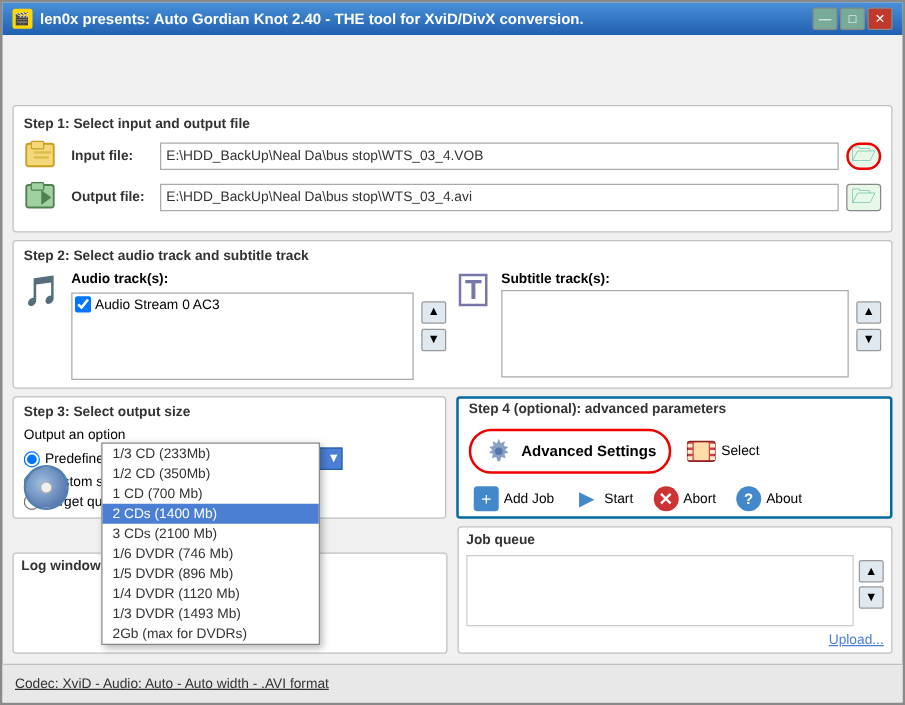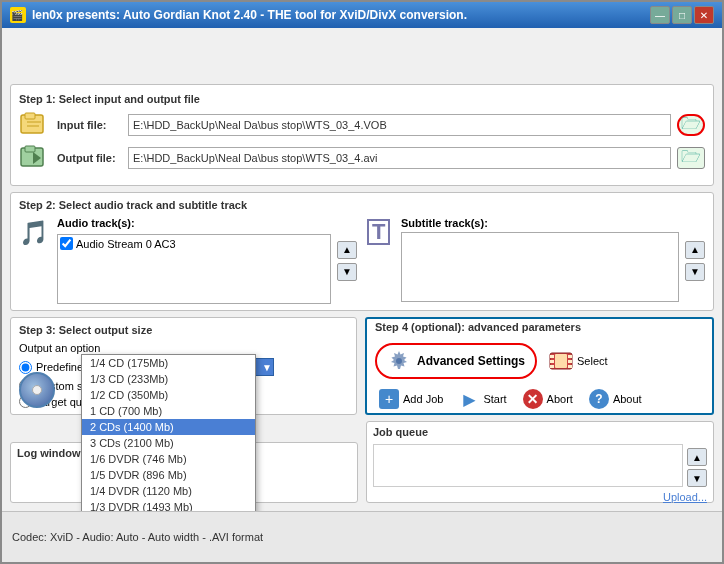--- a/index.html
+++ b/index.html
@@ -390,27 +390,28 @@
       display: flex;
       flex-direction: column;
       gap: 3px;
       justify-content: flex-start;
       padding-top: 4px;
     }
 
     .status-bar {
       background: #e8e8e8;
       border-top: 1px solid #c0c0c0;
-      padding: 19px 10px;
+      padding: 9px 10px;
       font-size: 11px;
       color: #333;
       display: flex;
       align-items: center;
       justify-content: space-between;
       flex-shrink: 0;
+      text-decoration: underline;
     }
 
     
     .gear-icon-svg {
       width: 24px;
       height: 24px;
     }
     .film-icon {
       width: 24px;
       height: 24px;
@@ -609,21 +610,20 @@
             <input type="radio" name="size" style="">
             <span>Custom size (MB):</span>
           </div>
           <div class="radio-row">
             <input type="radio" name="size" style="">
             <span>Target quality (in p</span>
           </div>
         </div>
 
         <div class="dropdown-overlay">
-          <div class="dropdown-item">1/4 CD (175Mb)</div>
           <div class="dropdown-item">1/3 CD (233Mb)</div>
           <div class="dropdown-item">1/2 CD (350Mb)</div>
           <div class="dropdown-item">1 CD (700 Mb)</div>
           <div class="dropdown-item selected">2 CDs (1400 Mb)</div>
           <div class="dropdown-item">3 CDs (2100 Mb)</div>
           <div class="dropdown-item">1/6 DVDR (746 Mb)</div>
           <div class="dropdown-item">1/5 DVDR (896 Mb)</div>
           <div class="dropdown-item">1/4 DVDR (1120 Mb)</div>
           <div class="dropdown-item">1/3 DVDR (1493 Mb)</div>
           <div class="dropdown-item">2Gb (max for DVDRs)</div>

